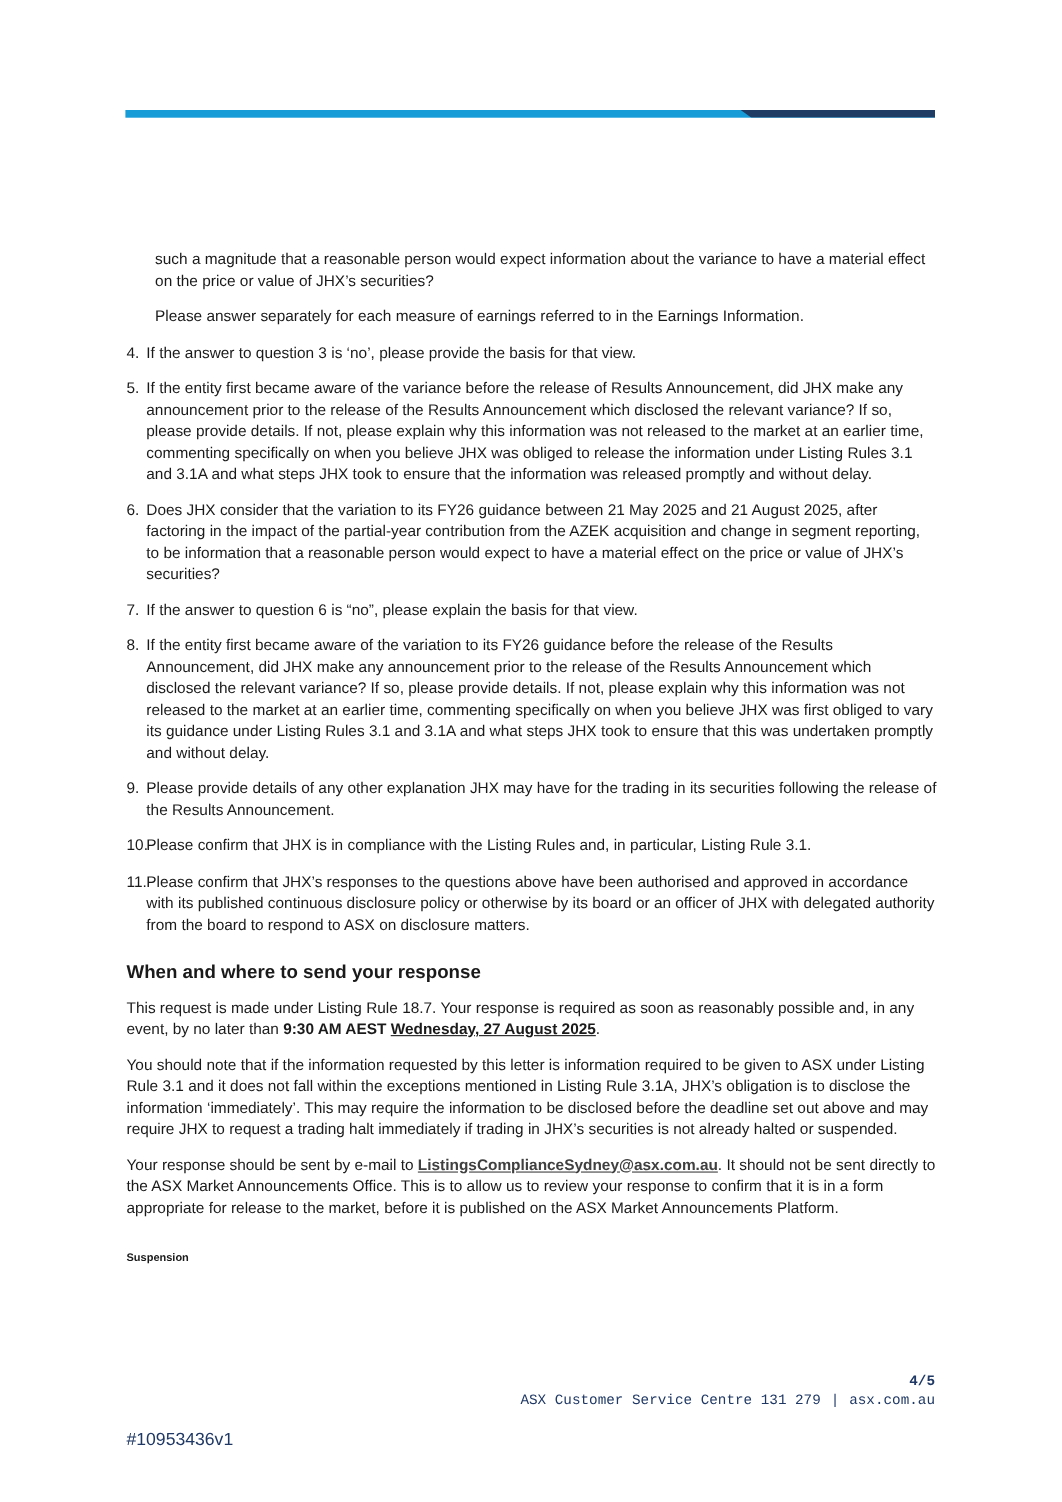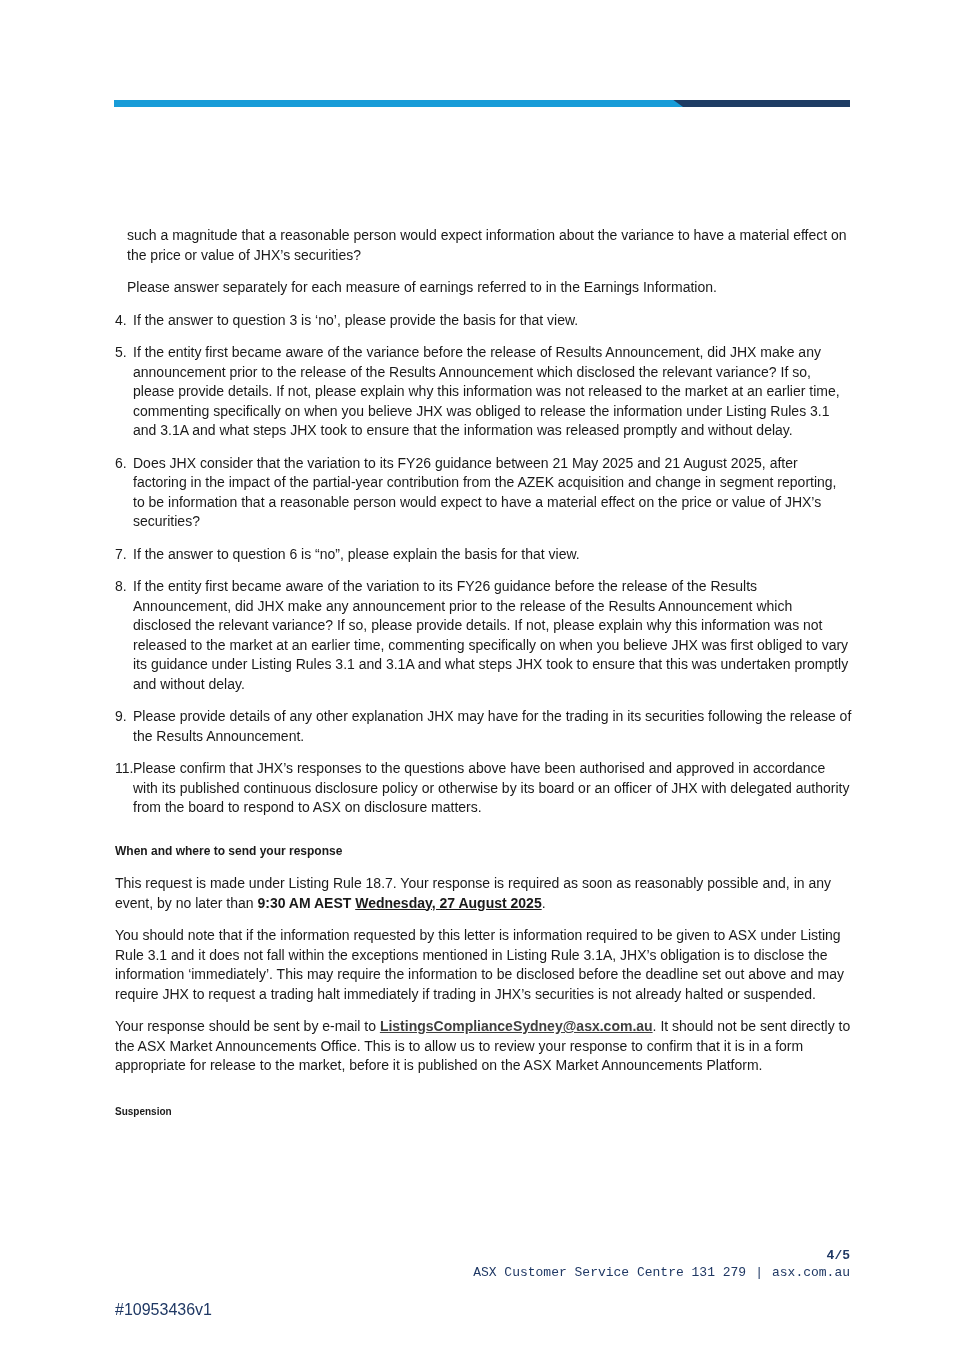--- a/index.html
+++ b/index.html
@@ -23,21 +23,21 @@
     background:#1E3C64;
     clip-path:polygon(0 0, 100% 0, 100% 100%, 5.5% 100%);
   }
   
   .content {
     position:absolute; left:115px; top:226px;
     width:737px;
     font-size:14px; line-height:19.5px;
   }
   .para { margin:0 0 13px 0; }
-  .indented { margin-left:12px; }
+  .indented { margin-left:26px; }
   .qitem { display:flex; margin:0 0 13px 0; }
   .qnum { flex:0 0 18px; width:18px; }
   .qtext { flex:1; }
   .section-heading {
     font-weight:bold;
     margin:24px 0 13px 0;
   }
   .bold { font-weight:bold;margin-top:36px; }
   .bold-underline { font-weight:bold; text-decoration:underline; }
   .email-link { font-weight:bold; text-decoration:underline; color:#404040; }
@@ -93,27 +93,31 @@
     <div class="qitem">
       <span class="qnum">8.</span>
       <div class="qtext">If the entity first became aware of the variation to its FY26 guidance before the release of the Results Announcement, did JHX make any announcement prior to the release of the Results Announcement which disclosed the relevant variance? If so, please provide details. If not, please explain why this information was not released to the market at an earlier time, commenting specifically on when you believe JHX was first obliged to vary its guidance under Listing Rules 3.1 and 3.1A and what steps JHX took to ensure that this was undertaken promptly and without delay.</div>
     </div>
 
     <div class="qitem">
       <span class="qnum">9.</span>
       <div class="qtext">Please provide details of any other explanation JHX may have for the trading in its securities following the release of the Results Announcement.</div>
     </div>
 
+    <div class="qitem">
+      <span class="qnum">10.</span>
+      <div class="qtext">Please confirm that JHX is in compliance with the Listing Rules and, in particular, Listing Rule 3.1.</div>
+    </div>
 
     <div class="qitem">
       <span class="qnum">11.</span>
       <div class="qtext">Please confirm that JHX’s responses to the questions above have been authorised and approved in accordance with its published continuous disclosure policy or otherwise by its board or an officer of JHX with delegated authority from the board to respond to ASX on disclosure matters.</div>
     </div>
 
-    <h3 class="section-heading" style="font-size:12px;">When and where to send your response</h3>
+    <h3 class="section-heading" style="font-size:17px;">When and where to send your response</h3>
 
     <p class="para"><span>This request is made under Listing Rule 18.7. Your response is required as soon as reasonably possible and, in any event, by no later than </span><span class="bold">9:30 AM AEST </span><span class="bold-underline">Wednesday, 27 August 2025</span><span>.</span></p>
 
     <p class="para">You should note that if the information requested by this letter is information required to be given to ASX under Listing Rule 3.1 and it does not fall within the exceptions mentioned in Listing Rule 3.1A, JHX’s obligation is to disclose the information ‘immediately’. This may require the information to be disclosed before the deadline set out above and may require JHX to request a trading halt immediately if trading in JHX’s securities is not already halted or suspended.</p>
 
     <p class="para"><span>Your response should be sent by e-mail to </span><span class="email-link">ListingsComplianceSydney@asx.com.au</span><span>. It should not be sent directly to the ASX Market Announcements Office. This is to allow us to review your response to confirm that it is in a form appropriate for release to the market, before it is published on the ASX Market Announcements Platform.</span></p>
 
     <h3 class="section-heading" style="font-size:10px; margin-top:26px;">Suspension</h3>
 
   </div>

